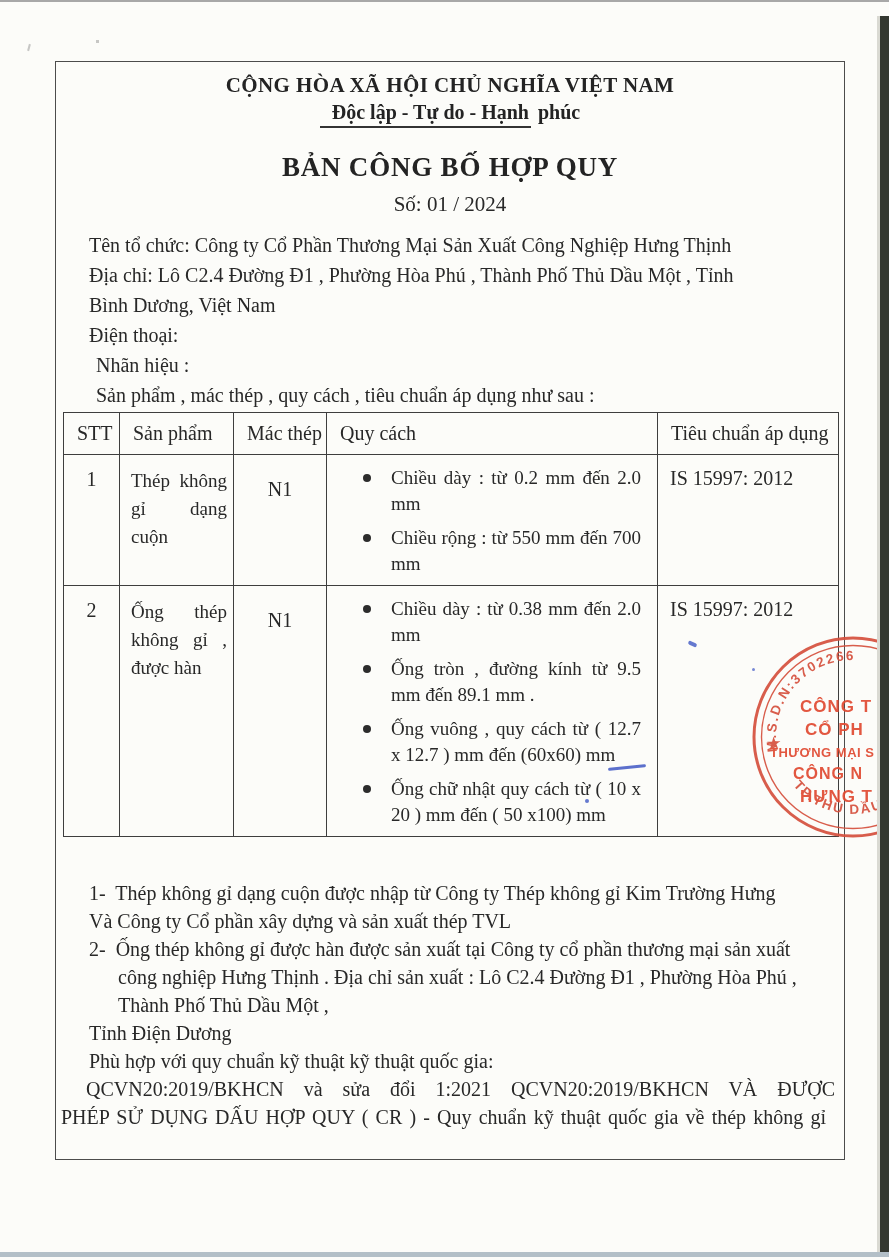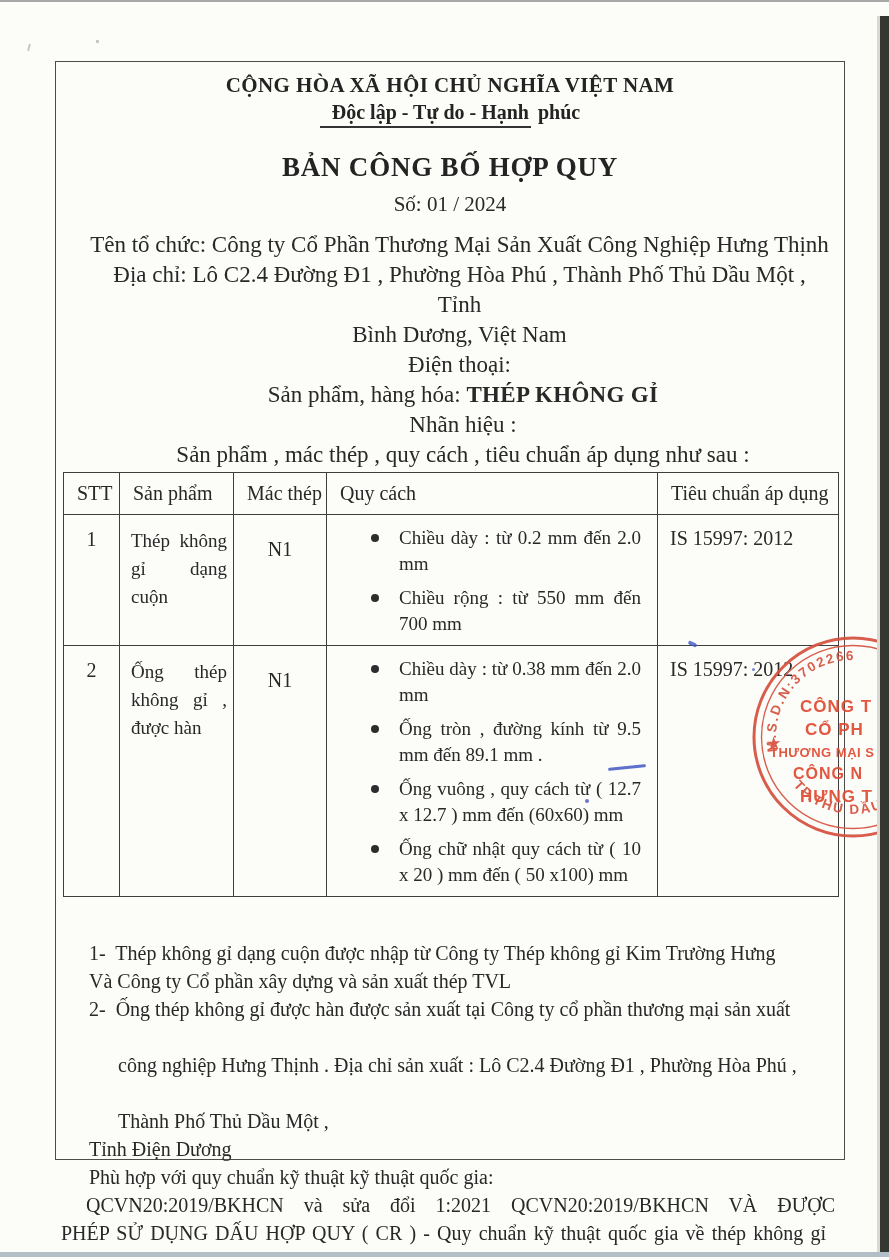--- a/index.html
+++ b/index.html
@@ -22,47 +22,47 @@
     position:absolute; left:55px; top:61px; width:790px; height:1099px;
     border:1.7px solid #4c4c4c;
   }
   .nat-header { margin-top:11px; text-align:center; font-weight:bold; font-size:21px; letter-spacing:.4px; color:#232323; }
   .motto { margin-top:3px; text-align:center; font-weight:bold; font-size:20px; color:#232323; }
   .motto-underline { display:inline-block; border-bottom:2.2px solid #333; padding:0 2px 2px 12px; }
   .motto-tail { margin-left:7px; }
   .title { margin-top:24px; text-align:center; font-weight:bold; font-size:27px; letter-spacing:.8px; color:#232323; }
   .doc-number { margin-top:9px; text-align:center; font-size:21px; }
 
-  .info { margin:0 14px 0 33px; font-size:23px; line-height:30px;text-align:center; }
+  .info { margin:0 14px 0 33px; font-size:20px; line-height:30px; }
   .info.first { margin-top:13px; }
   .info.indent { margin-left:40px; }
   .product-value { font-weight:bold; letter-spacing:.3px; }
 
   table.spec {
     margin:2px 0 0 7px; width:775px;
     border-collapse:collapse; table-layout:fixed;
     font-size:19px;
     border-radius:21px;
   }
   table.spec th, table.spec td { border:1.7px solid #3e3e3e; vertical-align:top; }
   table.spec th { font-weight:normal; height:42px; vertical-align:middle; text-align:left; padding-left:13px; font-size:20px; }
   th.c-stt { text-align:center; padding-left:0; }
   td.stt { text-align:center; padding-top:13px; font-size:20px; }
   td.sp  { padding:12px 6px 0 11px; text-align:justify; line-height:28px; }
   td.mt  { text-align:center; padding-top:23px; font-size:20px; }
-  td.specs { padding:10px 0 0 8px; }
+  td.specs { padding:10px 0 0 0; }
   td.tc  { padding:12px 6px 0 12px; font-size:20px; }
   .spec-item { position:relative; margin:0 16px 8px 0; padding-left:64px; line-height:26px; text-align:justify; }
   .spec-item::before { content:""; position:absolute; left:36px; top:9px; width:8px; height:8px; border-radius:50%; background:#2c2c2c; }
   tr.r1 td { height:95px; }
   tr.r2 td { height:232px; }
 
   .notes { margin-top:42px; font-size:20px; line-height:28px; }
   .n  { margin-left:33px; margin-right:10px; }
-  .n.hang { margin-left:62px;margin-top:28px; }
+  .n.hang { margin-left:62px; }
   .n.just { text-align:justify; text-align-last:justify; }
   .n.conf1 { margin-left:30px; margin-right:9px; }
   .n.conf2 { margin-left:5px; margin-right:18px; }
 
   
   .stamp { position:absolute; left:743px; top:625px; width:230px; height:230px; z-index:5; opacity:.93; }
   .stamp text { font-family:"Liberation Sans", sans-serif; font-weight:bold; }
 
   
   .pen { position:absolute; background:#3f57c4; z-index:6; }
@@ -75,21 +75,20 @@
   <div class="motto">
     <span class="motto-underline">Độc lập - Tự do - Hạnh</span><span class="motto-tail">phúc</span>
   </div>
   <div class="title">BẢN CÔNG BỐ HỢP QUY</div>
   <div class="doc-number">Số: 01 / 2024</div>
 
   <p class="info first">Tên tổ chức: Công ty Cổ Phần Thương Mại Sản Xuất Công Nghiệp Hưng Thịnh</p>
   <p class="info">Địa chỉ: Lô C2.4 Đường Đ1 , Phường Hòa Phú , Thành Phố Thủ Dầu Một , Tỉnh</p>
   <p class="info">Bình Dương, Việt Nam</p>
   <p class="info">Điện thoại:</p>
-  <p class="info indent"><span>Sản phẩm, hàng hóa: </span><span class="product-value">THÉP KHÔNG GỈ</span></p>
   <p class="info indent">Nhãn hiệu :</p>
   <p class="info indent">Sản phẩm , mác thép , quy cách , tiêu chuẩn áp dụng như sau :</p>
 
   <table class="spec">
     <colgroup>
       <col style="width:56px">
         <col style="width:114px">
         <col style="width:93px">
         <col style="width:331px">
         <col style="width:181px">

